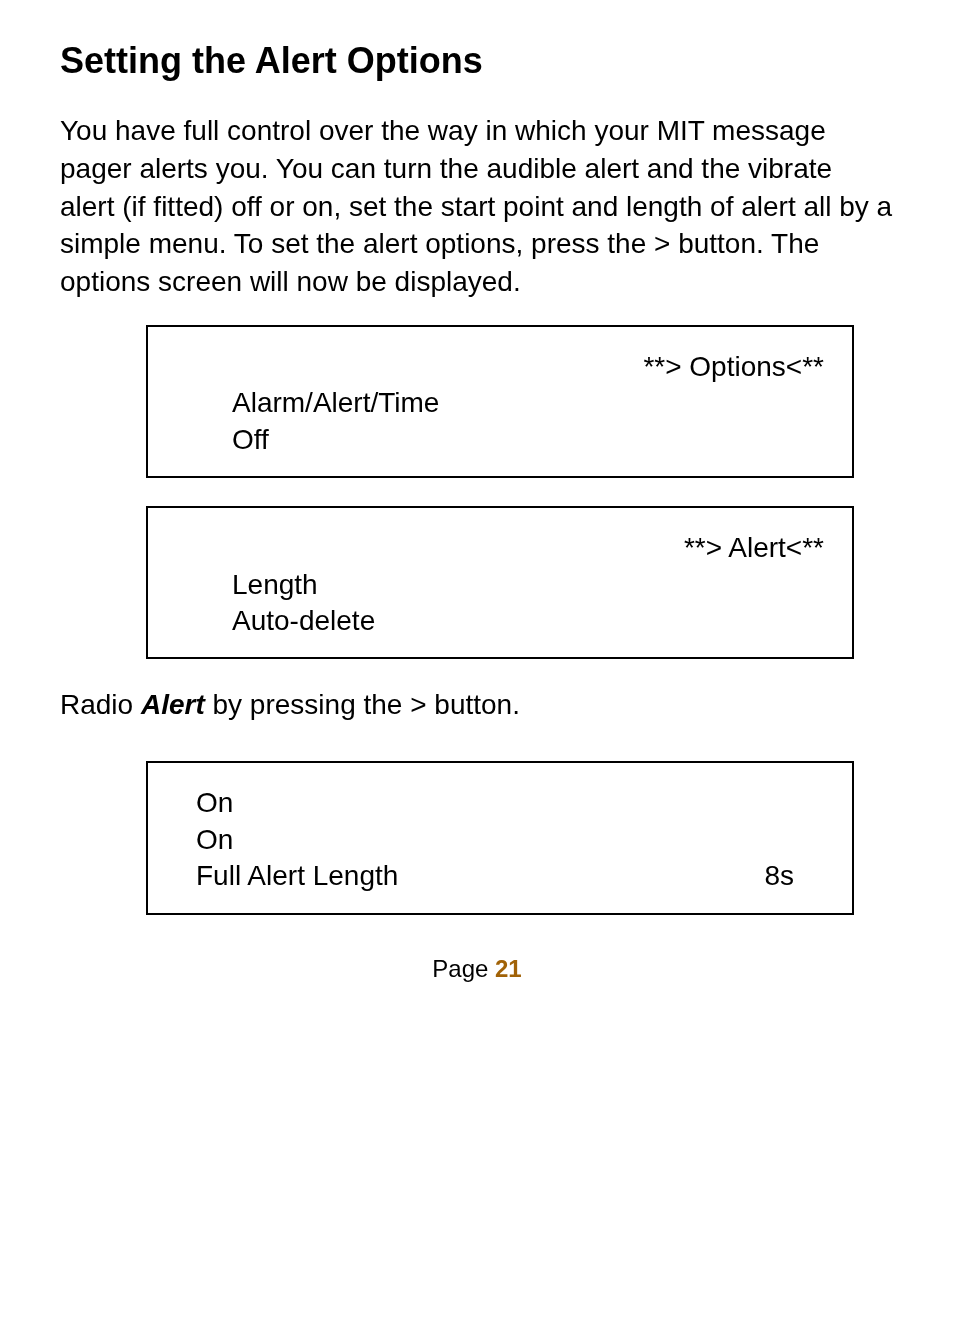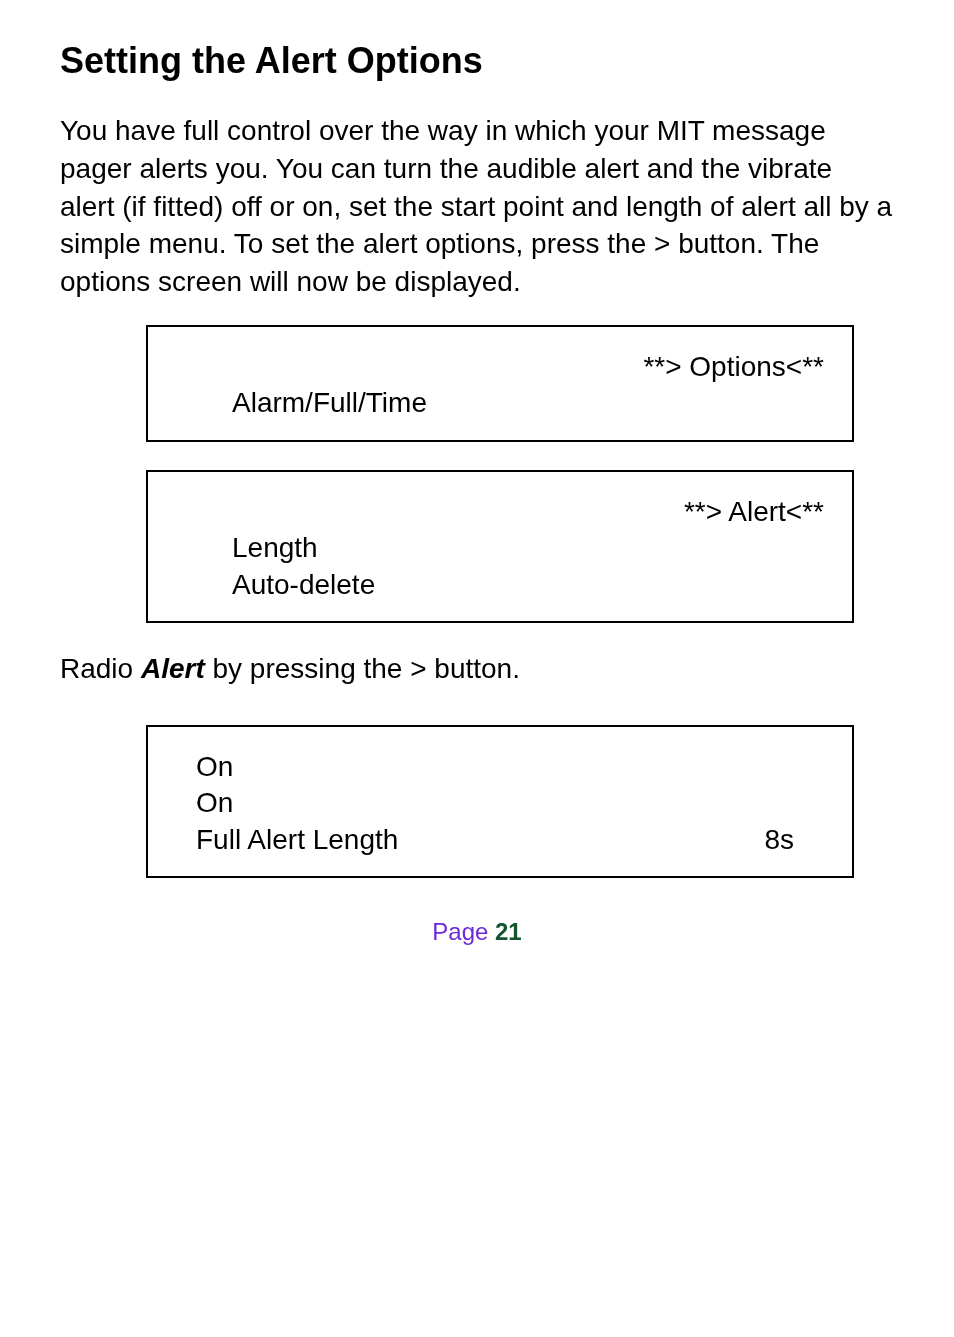--- a/index.html
+++ b/index.html
@@ -58,42 +58,43 @@
   .bold-it {
     font-weight: bold;
     font-style: italic;
   }
   .footer {
     text-align: center;
     font-size: 24px;
     margin-top: 40px;
   }
   .footer .pg {
-    color: #6d28d9;
+    color: #000000;
   }
   .footer .num {
-    color: #14532d;
+    color: #a16207;
     font-weight: bold;
   }
 </style>
 </head>
 <body>
 
 <div class="page">
 
   <div class="heading">Setting the Alert Options</div>
 
   <div class="para">You have full control over the way in which your MIT message pager alerts you.  You can turn the audible alert and the vibrate alert (if fitted) off or on, set the start point and length of alert all by a simple menu.  To set the alert options, press the &gt; button.  The options screen will now be displayed.</div>
 
   <div class="screen-box">
     <div class="screen-row">
       <span class="screen-left"><span>**&gt; </span><span>Options</span></span>
       <span>&lt;**</span>
     </div>
-    <div class="screen-indent">Alarm/Full/Time</div>
+    <div class="screen-indent">Alarm/Alert/Time</div>
+    <div class="screen-indent">Off</div>
   </div>
 
 
   <div class="screen-box">
     <div class="screen-row">
       <span class="screen-left"><span>**&gt; </span><span>Alert</span></span>
       <span>&lt;**</span>
     </div>
     <div class="screen-indent">Length</div>
     <div class="screen-indent">Auto-delete</div>

